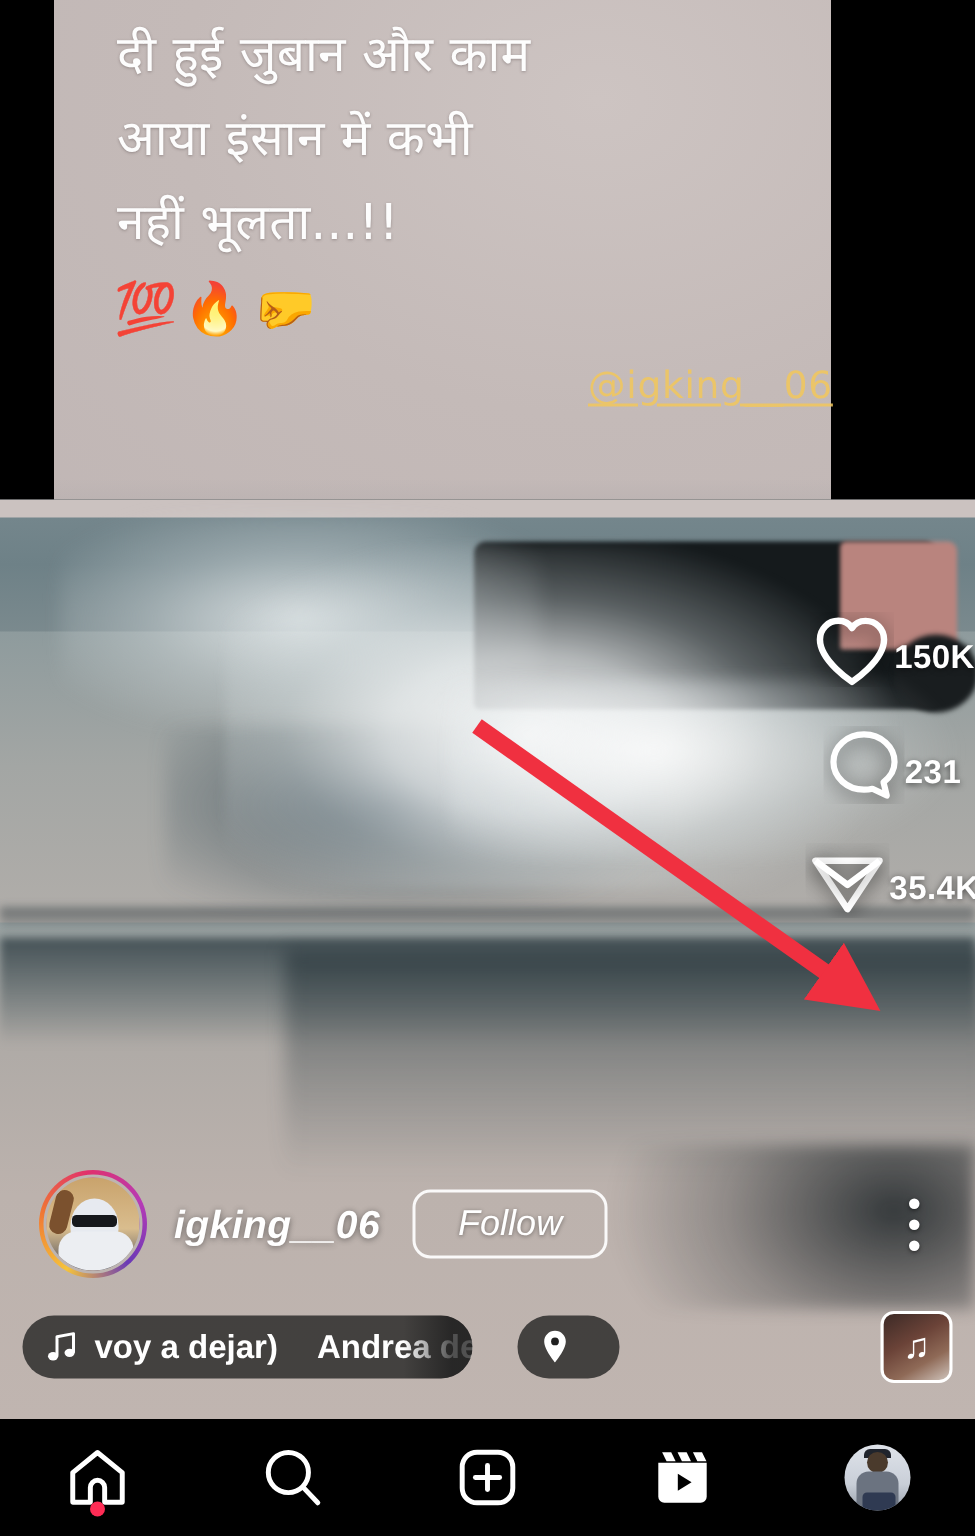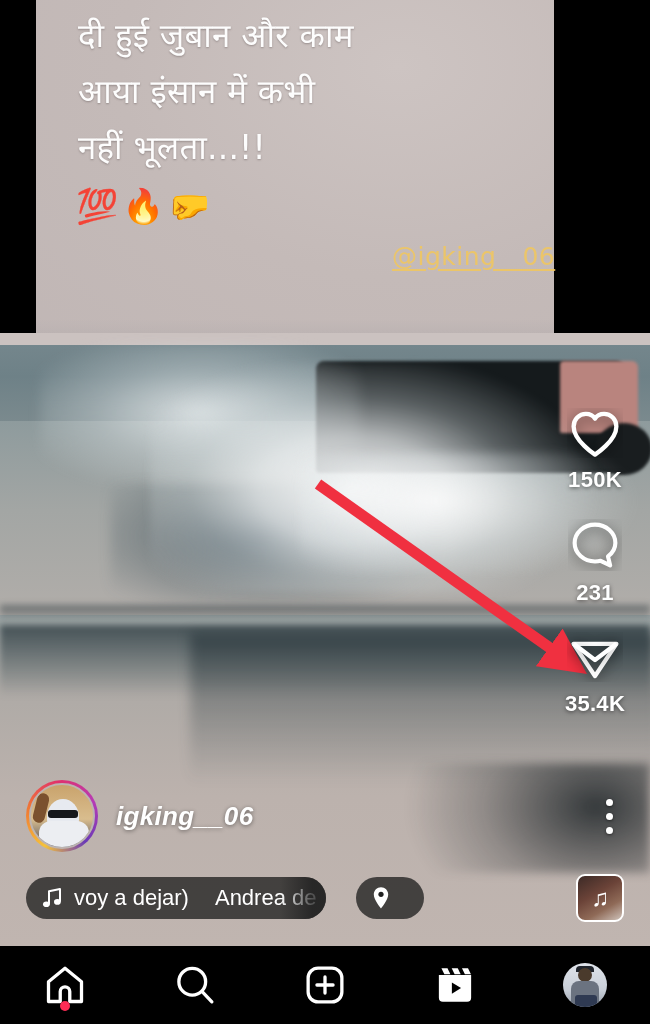--- a/index.html
+++ b/index.html
@@ -161,21 +161,21 @@
     width:650px; height:946px;
     pointer-events:none;
   }
 
   
   #action-rail{
     position:absolute; right:16px; top:408px;
     width:78px;
     display:flex; flex-direction:column; align-items:center;
   }
-  .action-item{ display:flex; flex-direction:column; align-items:center; }
+  .action-item{ display:flex; align-items:center; }
   .action-item + .action-item{ margin-top:26px; }
   .action-icon{ display:block; }
   .action-count{
     margin-top:9px;
     color:#fff;
     font-size:22px;
     font-weight:700;
     letter-spacing:.3px;
     text-shadow:0 1px 4px rgba(0,0,0,.55);
   }
@@ -243,22 +243,23 @@
     width:7px; height:7px; border-radius:50%;
     background:#fff;
     box-shadow:0 1px 3px rgba(0,0,0,.5);
   }
 
   
   #pill-row{
     position:absolute; left:0; right:0; top:876px;
     height:44px;
     display:flex; align-items:center;
-    padding:0 26px;
+    padding:0 15px;
     gap:30px;
+    font-weight:bold;
   }
   .pill{
     height:42px;
     display:flex; align-items:center;
     padding:0 22px 0 16px;
     border-radius:21px;
     background:rgba(32,32,32,.78);
     color:#fff; font-size:22px;
     white-space:nowrap;
     overflow:hidden;
@@ -401,20 +402,21 @@
         <div id="avatar-img">
           <div class="av-arm"></div>
           <div class="av-face"></div>
           <div class="av-glasses"></div>
           <div class="av-body"></div>
         </div>
       </div>
 
       <div id="username">igking__06</div>
 
+      <div id="follow-button">Follow</div>
 
       <div id="more-options">
         <span></span>
         <span></span>
         <span></span>
       </div>
 
     </div>
 
     <div id="pill-row">

